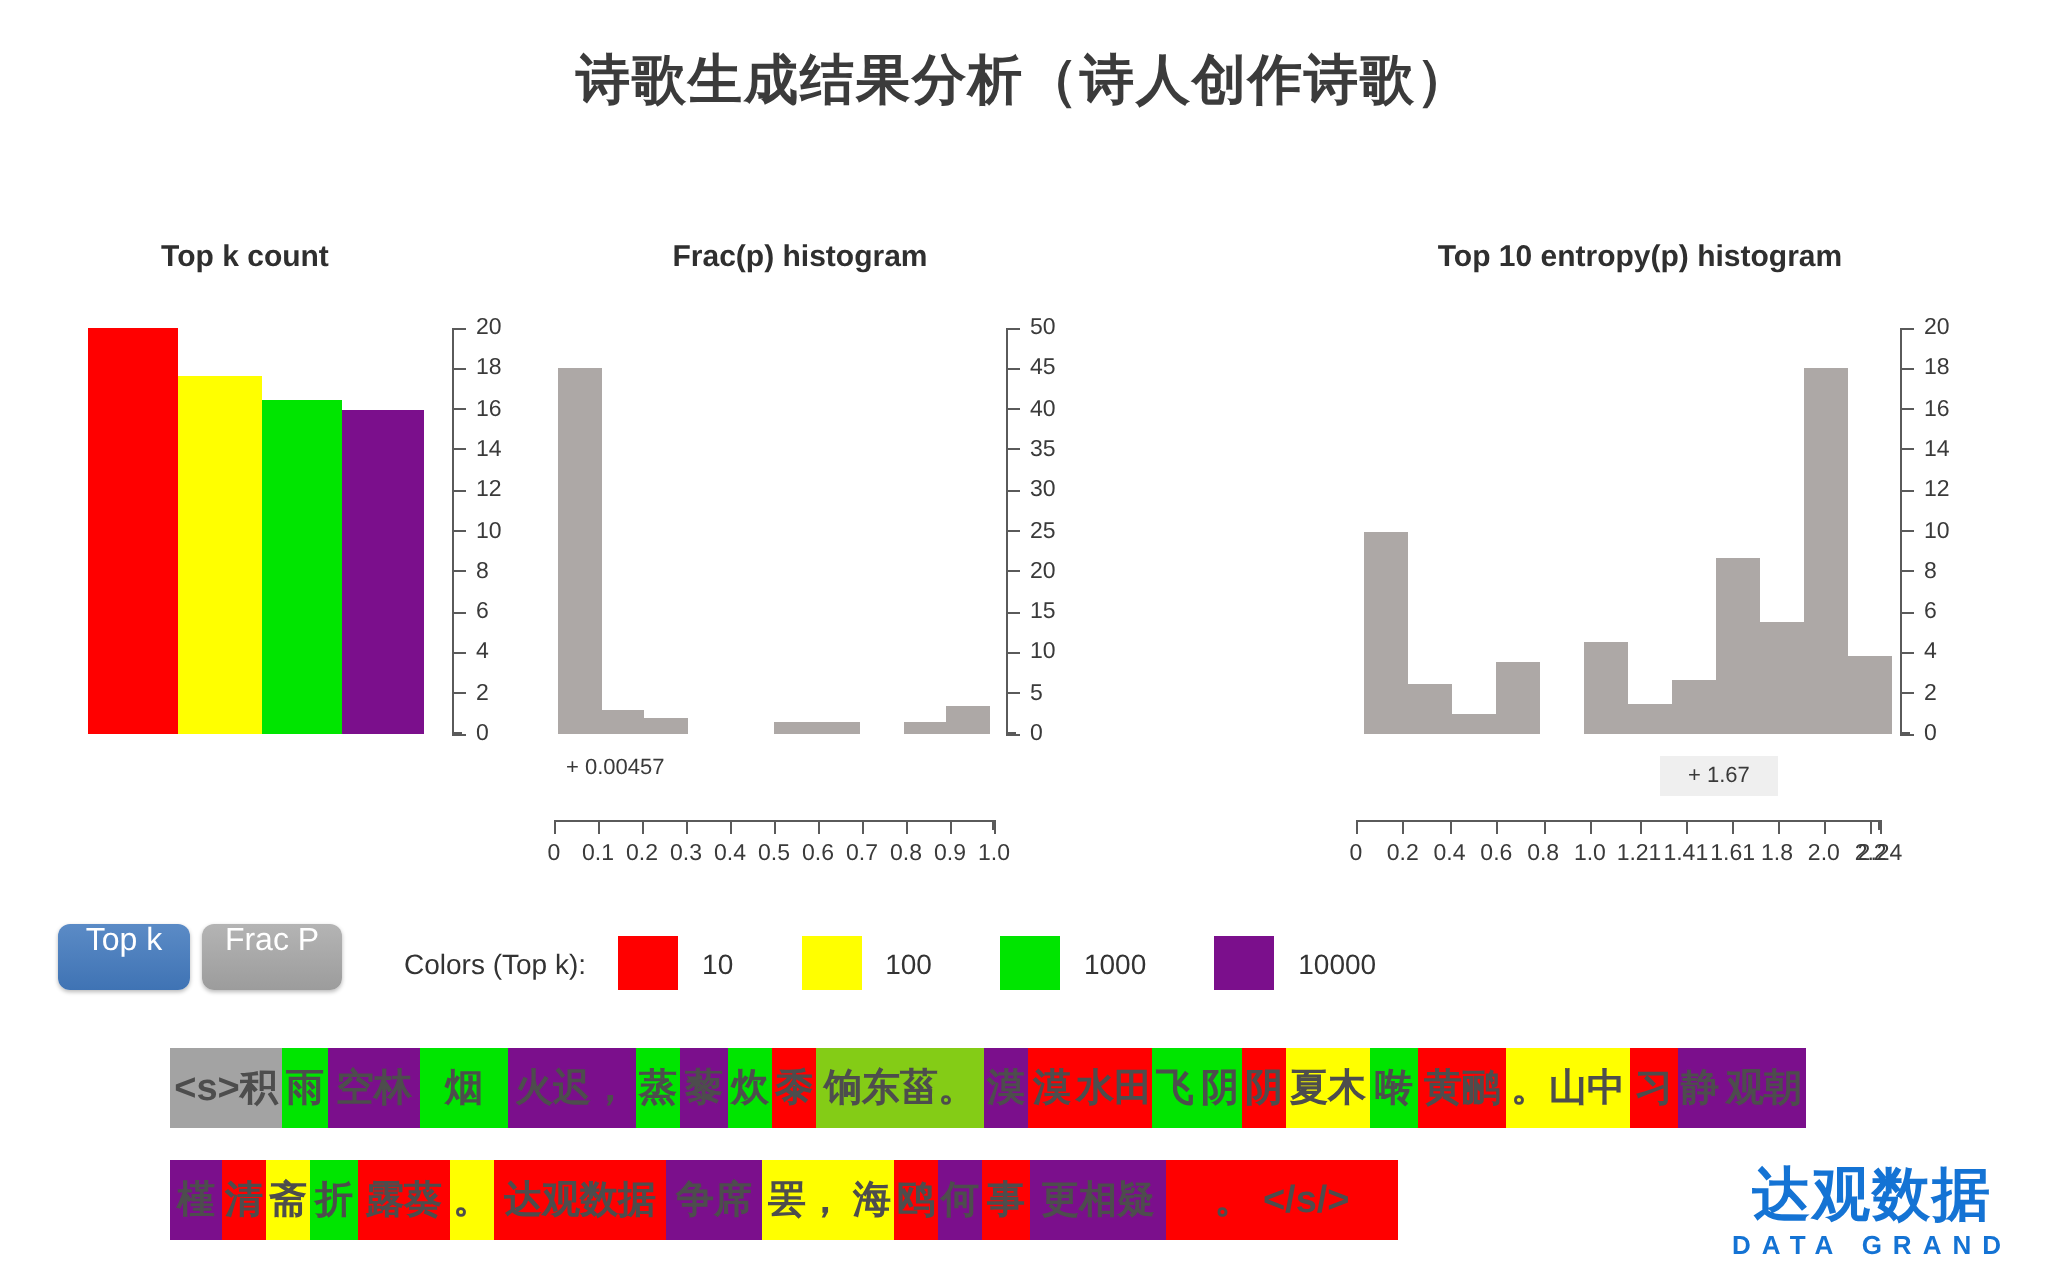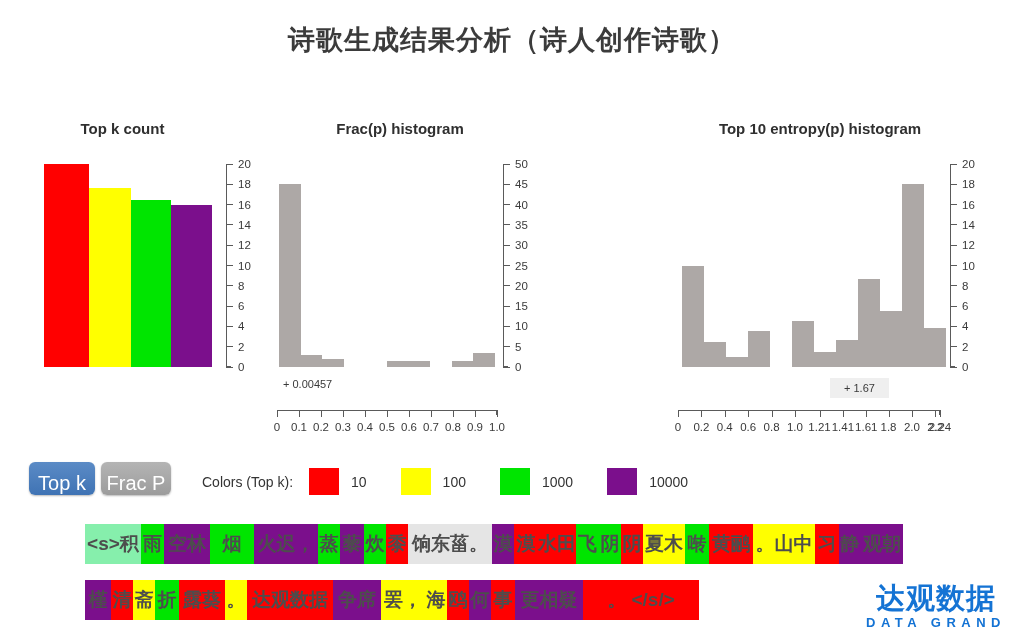--- a/index.html
+++ b/index.html
@@ -137,23 +137,23 @@
     background: #efefef;
     padding: 4px 14px;
   }
 
   
   .btn {
     position: absolute;
     height: 33px;
     border-radius: 6px;
     color: #ffffff;
-    font-size: 20px;
+    font-size: 16px;
     display: flex;
-    align-items: flex-end;
+    align-items: flex-start;
     justify-content: center;
     box-shadow: 0 1px 2px rgba(0,0,0,0.28);
     cursor: pointer;
     user-select: none;
   }
   .btn-primary { background: linear-gradient(#5b8bc6, #3f73b4); }
   .btn-muted   { background: linear-gradient(#b4b4b4, #9c9c9c); }
 
   
   .legend {
@@ -437,30 +437,30 @@
       <div class="legend-swatch" style="background: rgb(0, 229, 0);"></div>
       <span class="legend-label">1000</span>
     </div>
     <div class="legend-item">
       <div class="legend-swatch" style="background: rgb(123, 15, 140);"></div>
       <span class="legend-label">10000</span>
     </div>
   </div>
 
 <div class="token-strip" id="strip1" style="left:85px; top:524px;">
-    <div class="token" style="background: #86efac; width: 56px;">&lt;s&gt;积</div>
+    <div class="token" style="background: #a3a3a3; width: 56px;">&lt;s&gt;积</div>
     <div class="token" style="background: rgb(0, 229, 0); width: 23px;">雨</div>
     <div class="token" style="background: rgb(123, 15, 140); width: 46px;">空林</div>
     <div class="token" style="background: rgb(0, 229, 0); width: 44px;">烟</div>
     <div class="token" style="background: rgb(123, 15, 140); width: 64px;">火迟，</div>
     <div class="token" style="background: rgb(0, 229, 0); width: 22px;">蒸</div>
     <div class="token" style="background: rgb(123, 15, 140); width: 24px;">藜</div>
     <div class="token" style="background: rgb(0, 229, 0); width: 22px;">炊</div>
     <div class="token" style="background: rgb(255, 0, 0); width: 22px;">黍</div>
-    <div class="token" style="background: #e5e5e5; width: 84px;">饷东菑。</div>
+    <div class="token" style="background: #84cc16; width: 84px;">饷东菑。</div>
     <div class="token" style="background: rgb(123, 15, 140); width: 22px;">漠</div>
     <div class="token" style="background: rgb(255, 0, 0); width: 24px;">漠</div>
     <div class="token" style="background: rgb(255, 0, 0); width: 38px;">水田</div>
     <div class="token" style="background: rgb(0, 229, 0); width: 23px;">飞</div>
     <div class="token" style="background: rgb(0, 229, 0); width: 22px;">阴</div>
     <div class="token" style="background: rgb(255, 0, 0); width: 22px;">阴</div>
     <div class="token" style="background: rgb(255, 255, 0); width: 42px;">夏木</div>
     <div class="token" style="background: rgb(0, 229, 0); width: 24px;">啭</div>
     <div class="token" style="background: rgb(255, 0, 0); width: 44px;">黄鹂</div>
     <div class="token" style="background: rgb(255, 255, 0); width: 62px;">。山中</div>

